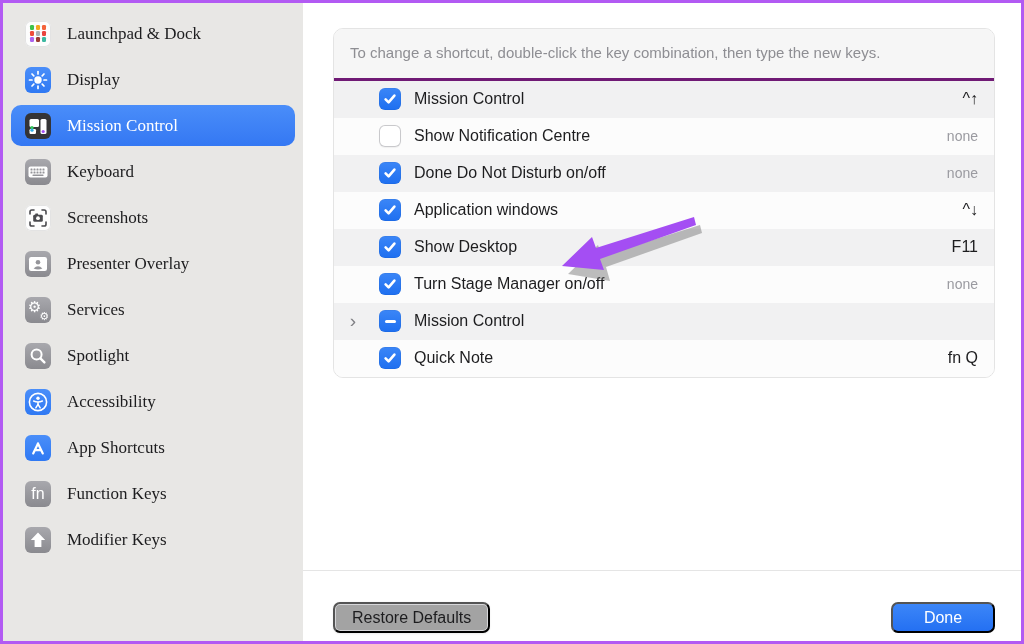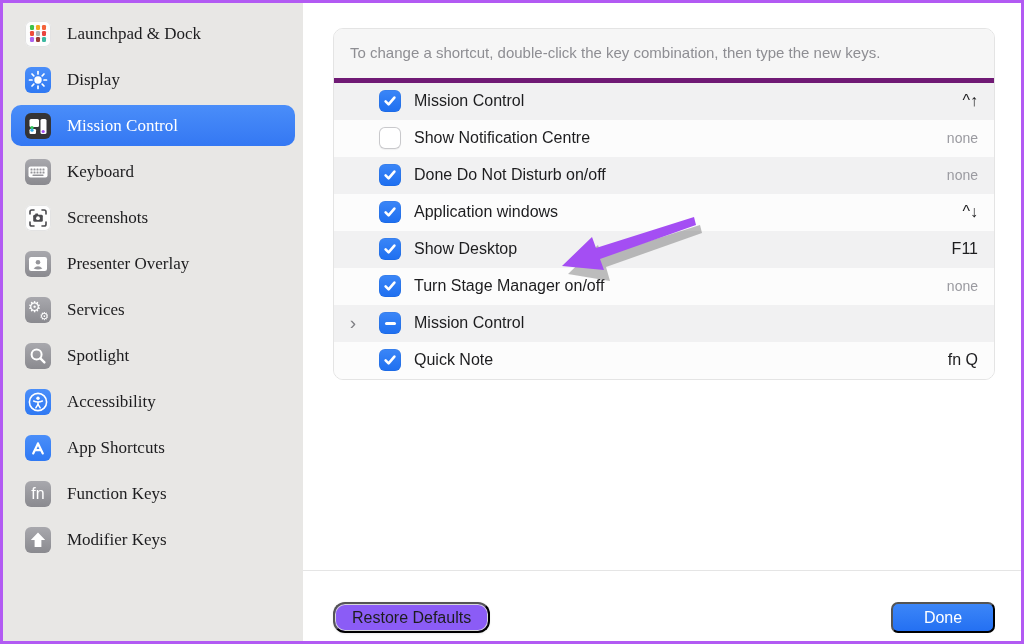--- a/index.html
+++ b/index.html
@@ -25,21 +25,21 @@
   .lp-grid i:nth-child(4){background:#ee4b3c}.lp-grid i:nth-child(5){background:#aab0b7}.lp-grid i:nth-child(6){background:#e8453f}
   .lp-grid i:nth-child(7){background:#ab63f0}.lp-grid i:nth-child(8){background:#9c3a33}.lp-grid i:nth-child(9){background:#3cb8a0}
   .fn-text{color:#fff;font-size:16px;}
   .gear-wrap{position:relative;width:26px;height:26px;}
   .gear-a{position:absolute;left:3px;top:2px;color:#fff;font-size:15px;line-height:15px;}
   .gear-b{position:absolute;right:2px;bottom:1px;color:#fff;font-size:11px;line-height:11px;}
 
   
   .main{position:absolute;left:300px;top:0;right:0;bottom:0;background:#fff;}
   .shortcut-table{position:absolute;left:30px;top:25px;width:662px;border:1px solid #e4e4e4;border-radius:10px;overflow:hidden;background:#fcfcfc;}
-  .instruction{background:#f6f6f6;border-bottom:5px solid #701a75;padding:13px 16px 14px 16px;}
+  .instruction{background:#f6f6f6;border-bottom:3px solid #701a75;padding:13px 16px 14px 16px;}
   .instruction p{margin:0;max-width:592px;font-size:15px;line-height:1.45;color:#8e8e93;}
   .trow{display:flex;align-items:center;height:37px;padding-left:11px;font-size:16px;color:#1d1d1f;}
   .trow:nth-child(odd){background:#fcfcfc;}
   .trow:nth-child(even){background:#f1f1f2;}
   .chevron{width:16px;text-align:center;color:#808085;font-size:19px;line-height:16px;visibility:hidden;user-select:none;}
   .chevron::before{content:"\203A";}
   .chevron[data-show="true"]{visibility:visible;}
   .checkbox{position:relative;width:22px;height:22px;margin-left:18px;border-radius:6px;flex:0 0 22px;display:flex;align-items:center;justify-content:center;}
   .checkbox[data-state="checked"],.checkbox[data-state="mixed"]{background:linear-gradient(180deg,#3b86f7,#1e6ff0);box-shadow:inset 0 0 0 .5px rgba(0,0,0,.08);}
   .checkbox[data-state="unchecked"]{background:#fff;box-shadow:inset 0 0 0 1px #c9c9cc,0 .5px 1px rgba(0,0,0,.05);}
@@ -48,21 +48,21 @@
   .checkbox .dash{display:none;width:11px;height:3px;border-radius:1.5px;background:#fff;}
   .checkbox[data-state="mixed"] .dash{display:block;}
   .row-label{margin-left:13px;flex:1;white-space:nowrap;}
   .shortcut{margin-right:16px;text-align:right;font-size:16px;color:#1d1d1f;white-space:nowrap;}
   .shortcut[data-kind="none"]{color:#9a9aa0;font-size:14px;}
 
   
   .footer-divider{position:absolute;left:0;right:0;top:567px;height:1px;background:#e5e5e5;}
   .footer{position:absolute;left:30px;right:26px;top:599px;display:flex;justify-content:space-between;align-items:center;}
   .btn{height:31px;border-radius:7px;font-size:16px;display:flex;align-items:center;justify-content:center;cursor:default;}
-  .btn.plain{padding:0 17px;background:#8b5cf6;color:#1d1d1f;box-shadow:inset 0 0 0 1px #d6d6d9,0 .5px 2px rgba(0,0,0,.08);border-radius:12px;}
+  .btn.plain{padding:0 17px;background:#a3a3a3;color:#1d1d1f;box-shadow:inset 0 0 0 1px #d6d6d9,0 .5px 2px rgba(0,0,0,.08);}
   .btn.primary{width:104px;background:linear-gradient(180deg,#3c86f8,#2470f2);color:#fff;}
 
   
   .overlay{position:absolute;left:0;top:0;width:1018px;height:638px;pointer-events:none;}
 </style>
 </head>
 <body>
 
 <div class="frame">
 

